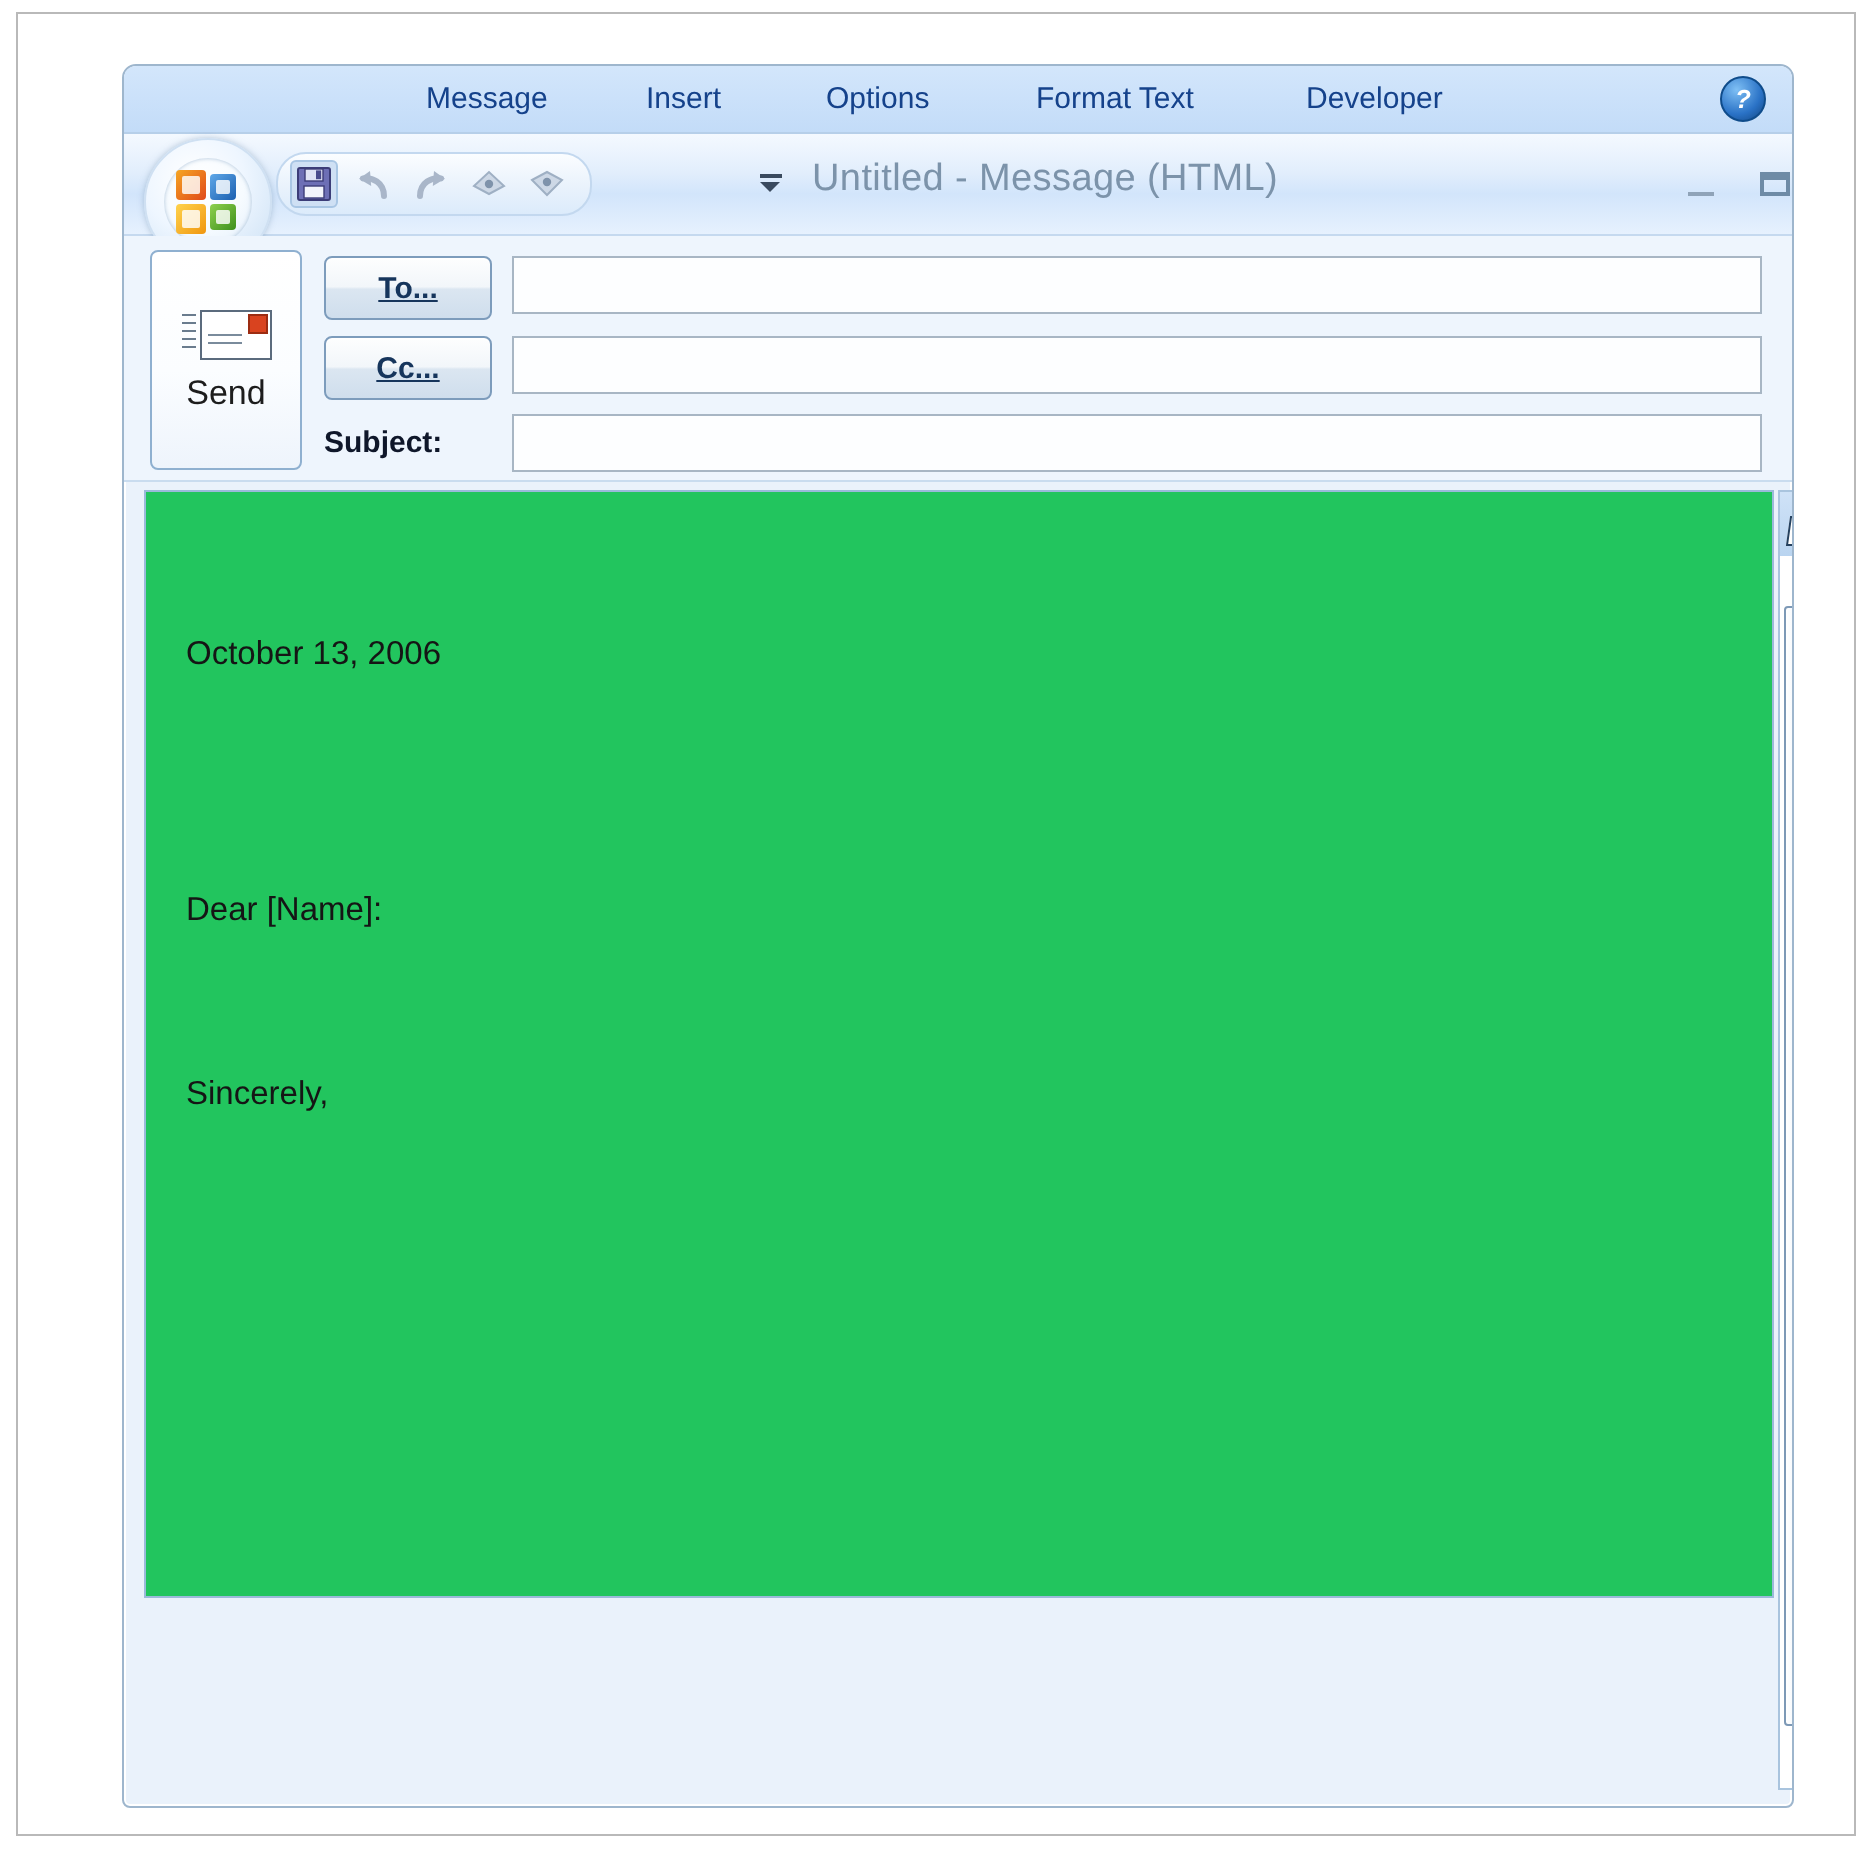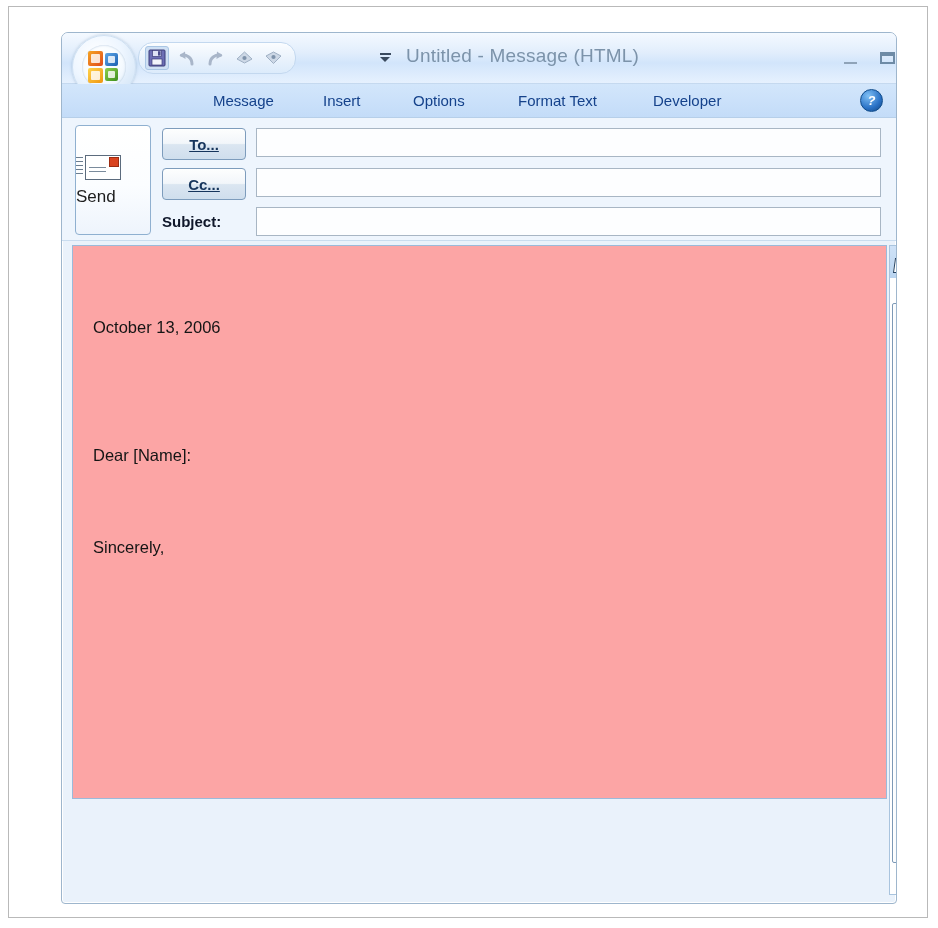--- a/index.html
+++ b/index.html
@@ -179,21 +179,21 @@
   }
 
   #send-button {
     position: absolute;
     left: 13px; top: 7px;
     width: 74px; height: 108px;
     background: linear-gradient(to bottom,#ffffff 0%,#fbfdff 55%,#eef4fc 100%);
     border: 1px solid #8fb0d0;
     border-radius: 4px;
     cursor: pointer;
-    display:flex; flex-direction:column; align-items:flex-start; justify-content:center;
+    display:flex; flex-direction:column; align-items:center; justify-content:center;
     gap: 6px;
   }
   .env-icon { position: relative; width: 44px; height: 28px; }
   .env-icon .lines { position:absolute; left:0; top:4px; width:7px; }
   .env-icon .lines i { display:block; width:7px; height:1px; background:#6a7c8e; margin-bottom:3px; }
   .env-icon .body {
     position:absolute; left:9px; top:2px; width:34px; height:23px;
     background:#ffffff; border:1px solid #5b6b7d;
   }
   .env-icon .body::before {
@@ -245,21 +245,21 @@
   #input-cc      { top: 50px; }
   #input-subject { top: 89px; }
 
   
   #body-pane {
     position: absolute;
     left: 10px;
     top: 212px;
     width: 815px;
     height: 554px;
-    background: #fca5a5;
+    background: #22c55e;
     border: 1px solid #9bbada;
     box-sizing: border-box;
     overflow: hidden;
   }
   #body-text {
     position: absolute;
     left: 20px;
     top: 22px;
     right: 16px;
     font-size: 16.5px;
@@ -334,20 +334,29 @@
     border-radius: 2px;
     cursor: pointer;
   }
 </style>
 </head>
 <body>
 
 <div id="page-frame">
 
   <div id="window">
+
+    <div id="ribbon-tabs">
+      <div class="rtab" style="left:145px">Message</div>
+      <div class="rtab" style="left:255px">Insert</div>
+      <div class="rtab" style="left:345px">Options</div>
+      <div class="rtab" style="left:450px">Format Text</div>
+      <div class="rtab" style="left:585px">Developer</div>
+      <div id="help-btn">?</div>
+    </div>
 
     <div id="titlebar">
 
       <div id="office-orb">
         <div class="orb-inner">
           <span class="orb-sq tl"></span>
           <span class="orb-sq tr"></span>
           <span class="orb-sq bl"></span>
           <span class="orb-sq br"></span>
         </div>
@@ -395,29 +404,20 @@
 
       <div id="window-title">Untitled  -  Message (HTML)</div>
 
       <div class="win-btn" id="btn-min">
         <span class="glyph"></span>
       </div>
       <div class="win-btn" id="btn-max">
         <span class="glyph"></span>
       </div>
 
-    </div>
-
-    <div id="ribbon-tabs">
-      <div class="rtab" style="left:145px">Message</div>
-      <div class="rtab" style="left:255px">Insert</div>
-      <div class="rtab" style="left:345px">Options</div>
-      <div class="rtab" style="left:450px">Format Text</div>
-      <div class="rtab" style="left:585px">Developer</div>
-      <div id="help-btn">?</div>
     </div>
 
     <div id="compose-header">
 
       <div id="send-button">
         <span class="env-icon">
           <span class="lines">
             <i></i>
               <i></i>
               <i></i>

